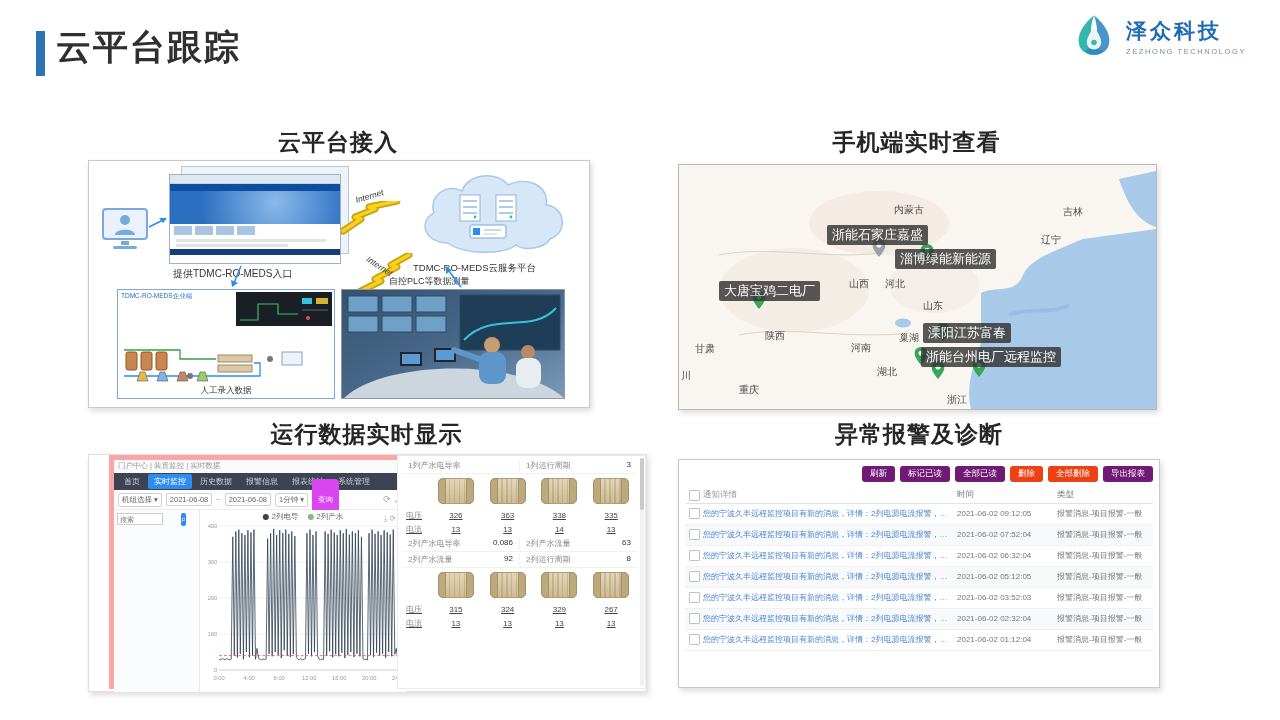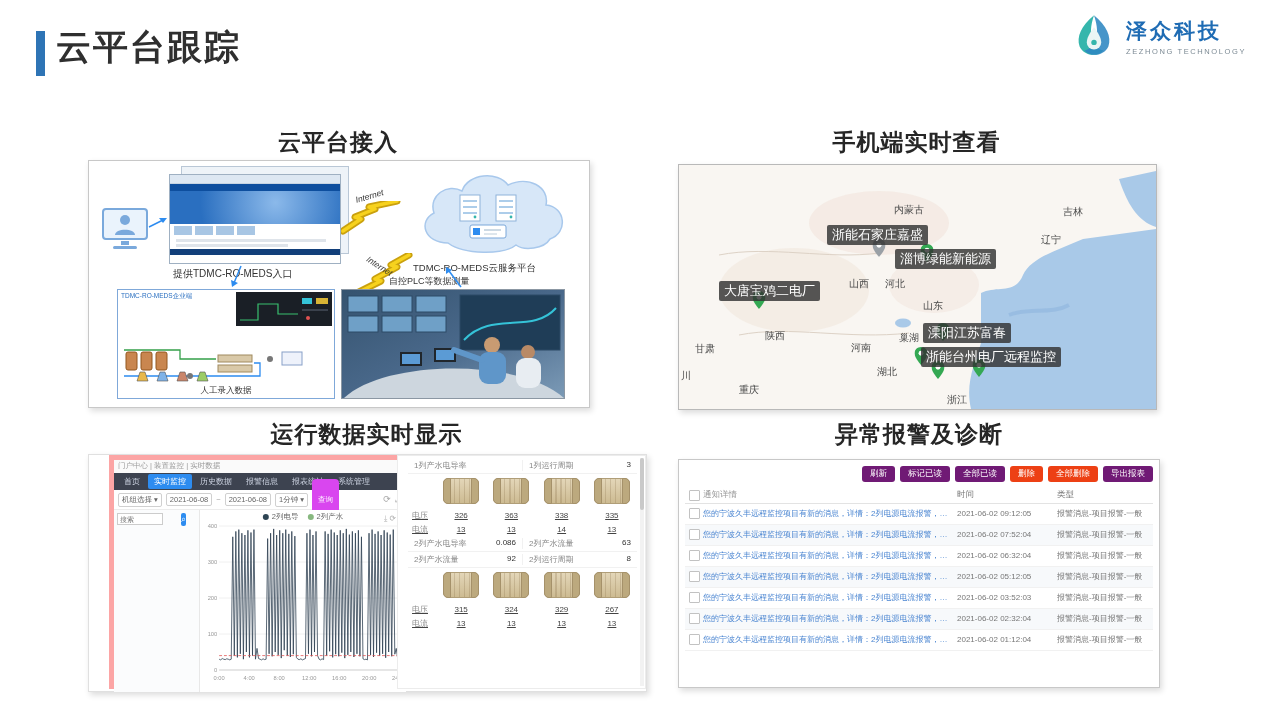--- a/index.html
+++ b/index.html
@@ -86,21 +86,21 @@
   .side-input{width:46px;height:12px;font-size:7px;border:1px solid #ccc;padding:0 2px;}
   .side-btn{width:13px;height:13px;background:#2d8cf0;color:#fff;font-size:9px;line-height:13px;text-align:center;border-radius:2px;}
   .tree-item{font-size:8px;color:#555;height:13px;line-height:13px;padding-left:7px;white-space:nowrap;overflow:hidden;}
   .tree-item.group{color:#333;font-weight:bold;padding-left:2px;}
   .tree-item.sel{background:#2d8cf0;color:#fff;border-radius:2px;}
   .dash-chart{flex:1;position:relative;background:#fff;}
   #chart-svg{position:absolute;left:0;top:0;width:100%;height:100%;}
   .chart-legend{position:absolute;left:50%;top:2px;transform:translateX(-50%);display:flex;gap:9px;z-index:2;}
   .lg-item{font-size:7.5px;color:#666;display:flex;align-items:center;gap:3px;white-space:nowrap;}
   .lg-item i{width:6px;height:6px;border-radius:50%;display:inline-block;}
-  .dash-right{position:absolute;left:308px;top:0;width:249px;height:234px;background:#fff;border:1px solid #ececec;padding:2px 8px 2px 10px;}
+  .dash-right{position:absolute;left:308px;top:0;width:249px;height:234px;background:#fff;border:1px solid #ececec;padding:2px 8px 2px 4px;}
   .ro-pair{display:flex;border-bottom:1px solid #f1f1f1;height:16px;align-items:center;}
   .ro-cell{flex:1;display:flex;justify-content:space-between;padding:0 6px;font-size:8px;}
   .ro-cell + .ro-cell{border-left:1px solid #f1f1f1;}
   .ro-label{color:#888;}
   .ro-val{color:#333;}
   .ro-spools,.ro-vals{display:grid;grid-template-columns:28px repeat(4,1fr);align-items:center;text-decoration:underline;}
   .ro-spools{height:34px;}
   .ro-vals{height:14px;font-size:8px;color:#444;text-align:center;}
   .ro-vlabel{color:#888;text-align:left;padding-left:4px;}
   .spool{width:36px;height:26px;border:1px solid #b09e78;border-radius:5px;position:relative;margin:3px auto;

